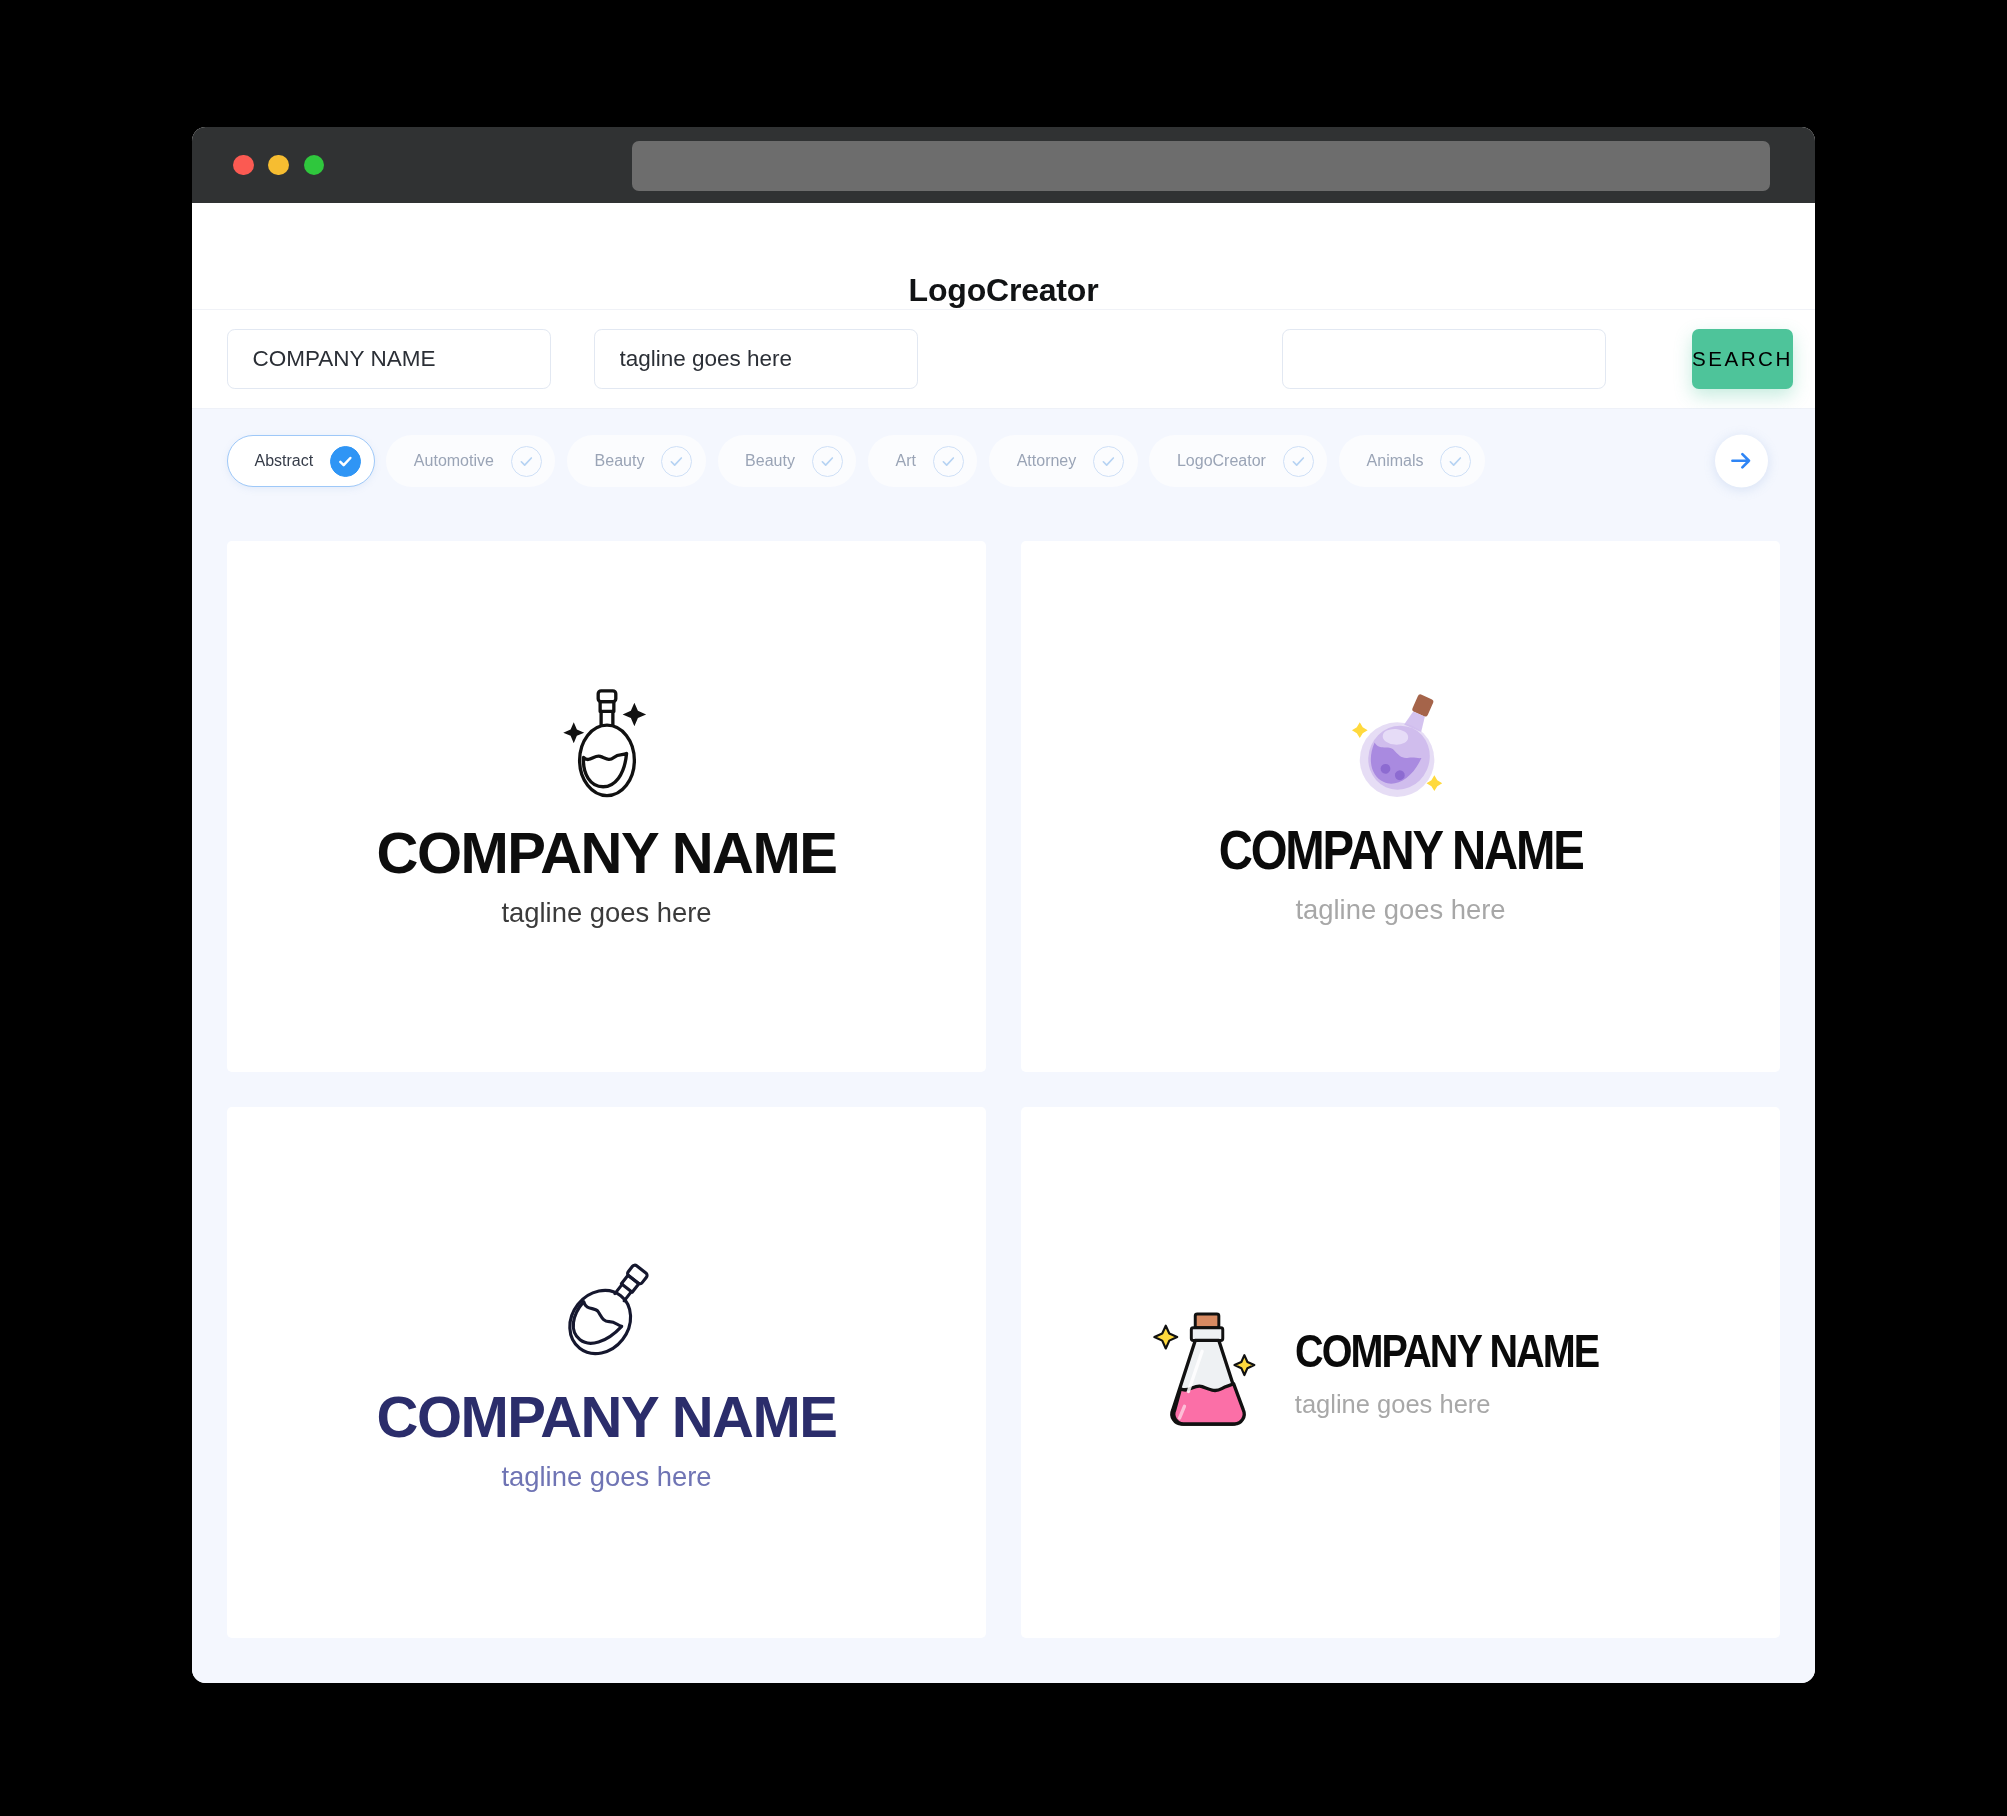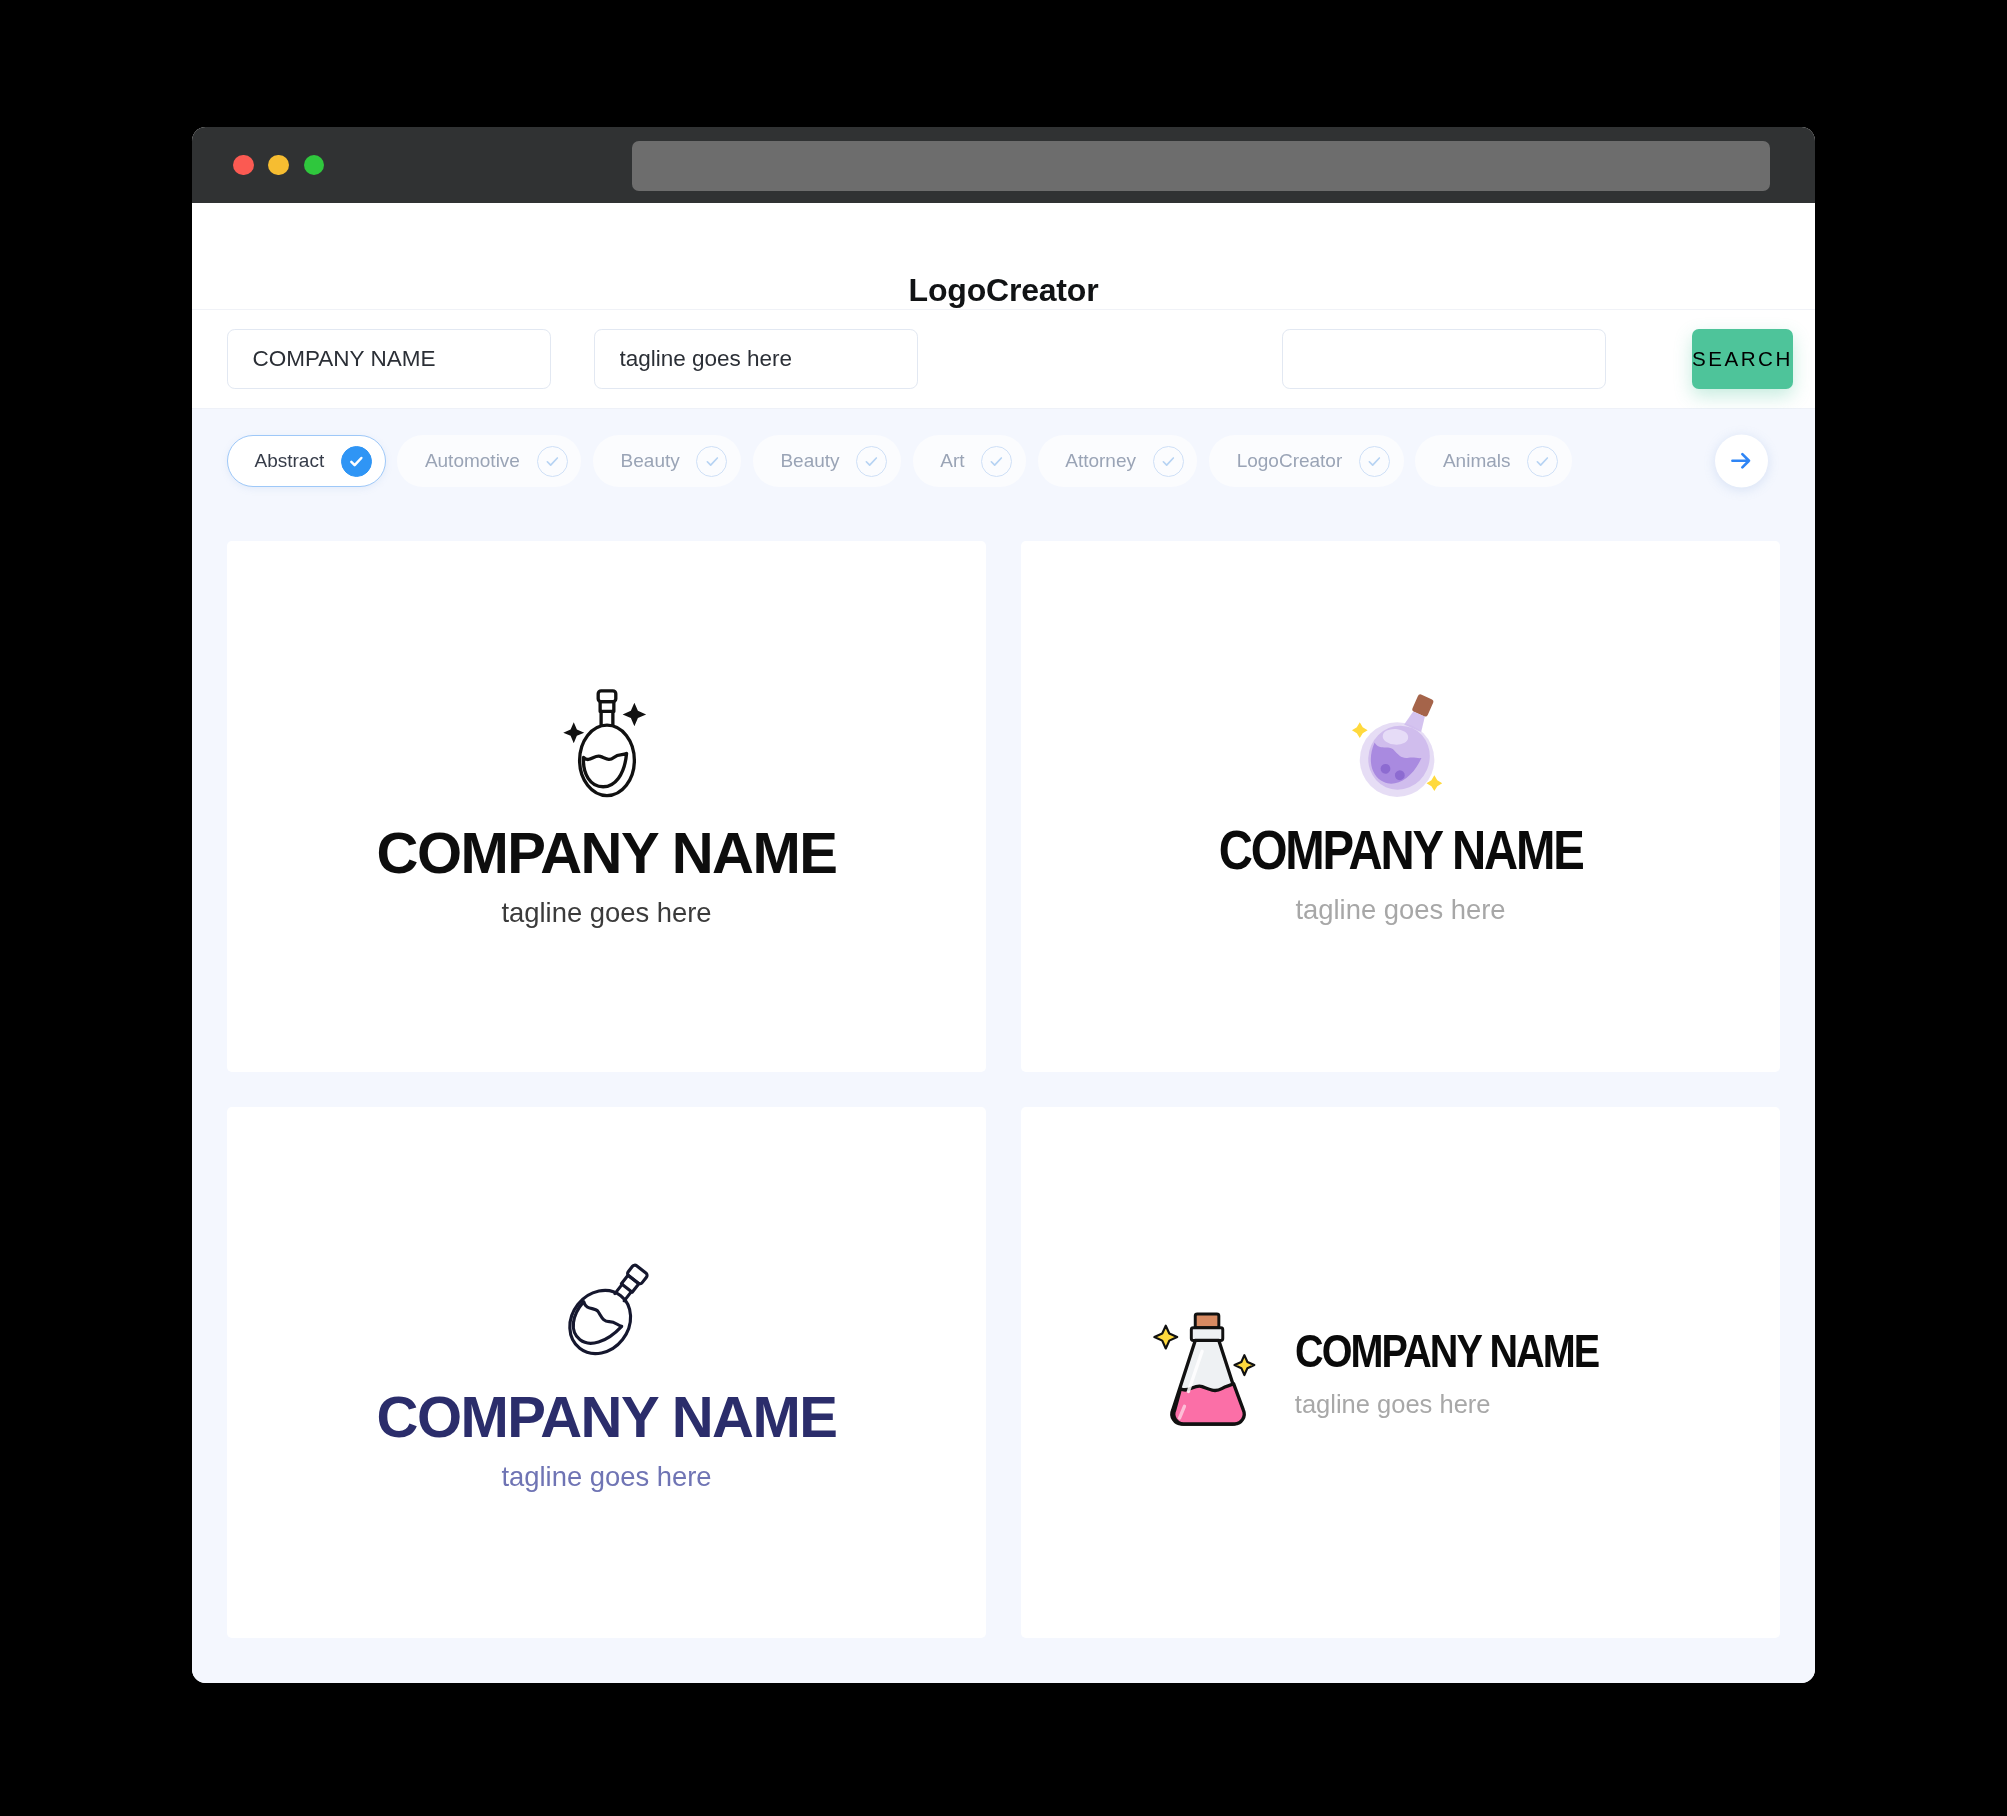--- a/index.html
+++ b/index.html
@@ -139,21 +139,21 @@
     height: 52px;
     padding: 0 12.7px 0 26.5px;
     border-radius: 26.5px;
     background: #fbfcfe;
     border: 1px solid transparent;
     flex: 0 0 auto;
     cursor: pointer;
     white-space: nowrap;
   }
   .chip .chip-label {
-    font-size: 19px;
+    font-size: 16px;
     color: #9aa4b6;
     font-family: "Liberation Sans", sans-serif;
   }
   .chip .check-ring {
     width: 31px; height: 31px;
     border-radius: 50%;
     border: 1.5px solid #cfe0f7;
     display: flex; align-items: center; justify-content: center;
   }
   .chip .check-ring svg { width: 16.7px; height: 16.7px; display: block; }

